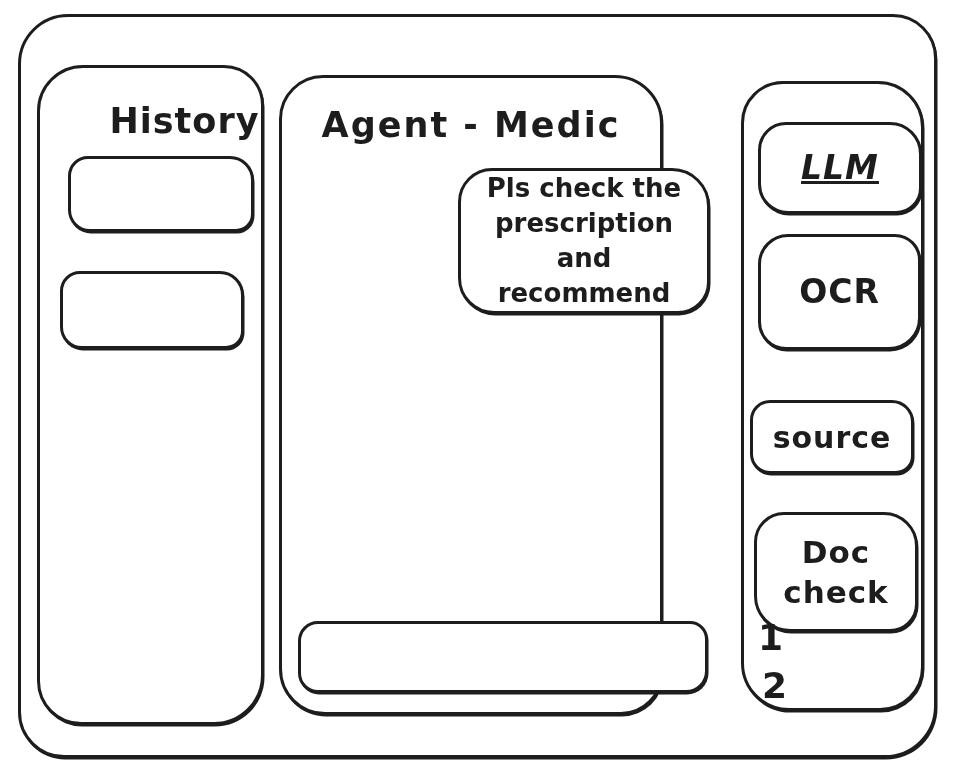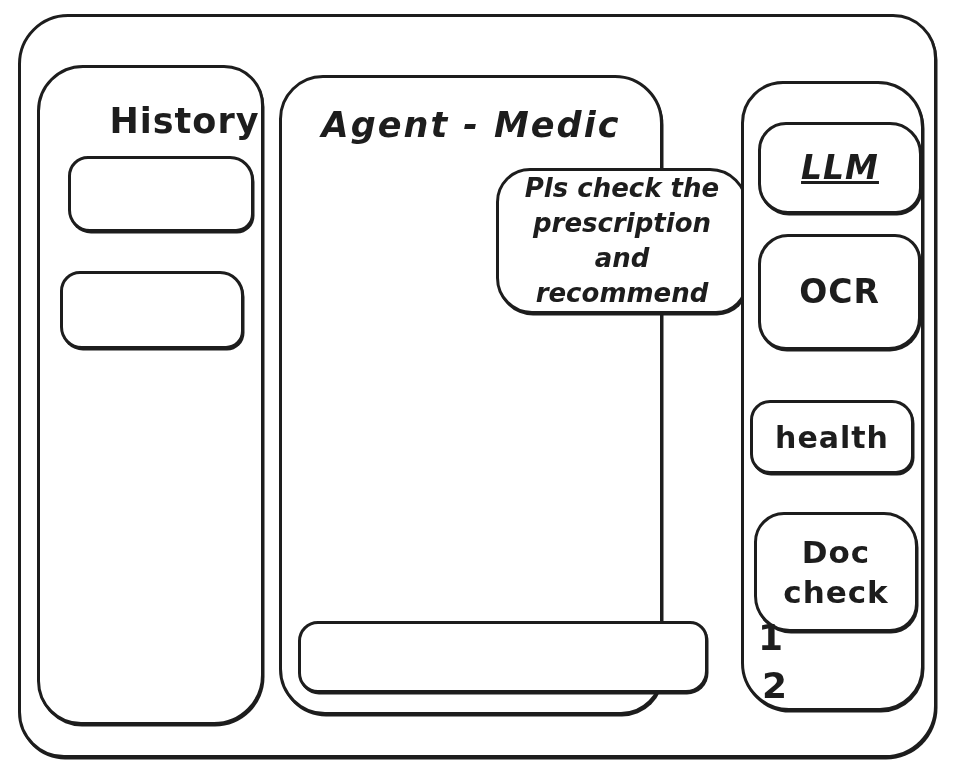--- a/index.html
+++ b/index.html
@@ -46,33 +46,31 @@
   .hitem{
     position:absolute;
     border-radius:20px 24px 18px 22px;
   }
   .hitem.one{ left:28px; top:88px;  width:186px; height:76px; }
   .hitem.two{ left:20px; top:203px; width:184px; height:78px; }
   
   .chat{
     position:absolute; left:258px; top:58px; width:384px; height:640px;
     border-radius:44px 48px 42px 46px;
-    font-style:italic;
   }
   .chat .ptitle{
     position:absolute; left:0; right:0; top:26px;
     letter-spacing:2px;
   }
   .bubble{
     position:absolute;
     display:flex; align-items:center; justify-content:center;
     text-align:center;
     font-size:26px; line-height:1.35;
     padding:6px 20px;
-    margin-left:38px;
   }
   .bubble.user{
     left:176px; top:90px; width:252px; height:146px;
     border-radius:34px 38px 32px 36px;
   }
   .bubble.bot{
     left:8px; top:266px; width:256px; height:224px;
     border-radius:40px 36px 42px 38px;
   }
   .chat-input{
@@ -141,21 +139,21 @@
 
 
       <input class="chat-input sk" type="text" value="" style="">
     </section>
 
     <aside class="tools sk">
       <div class="tool llm sk">LLM</div>
 
       <div class="tool ocr sk">OCR</div>
 
-      <div class="tool params sk">health</div>
+      <div class="tool params sk">source</div>
 
       <div class="tool doc sk">Doc check</div>
 
       <div class="srcnum n1">1</div>
 
       <div class="srcnum n2">2</div>
     </aside>
 
   </div>
 </div>

